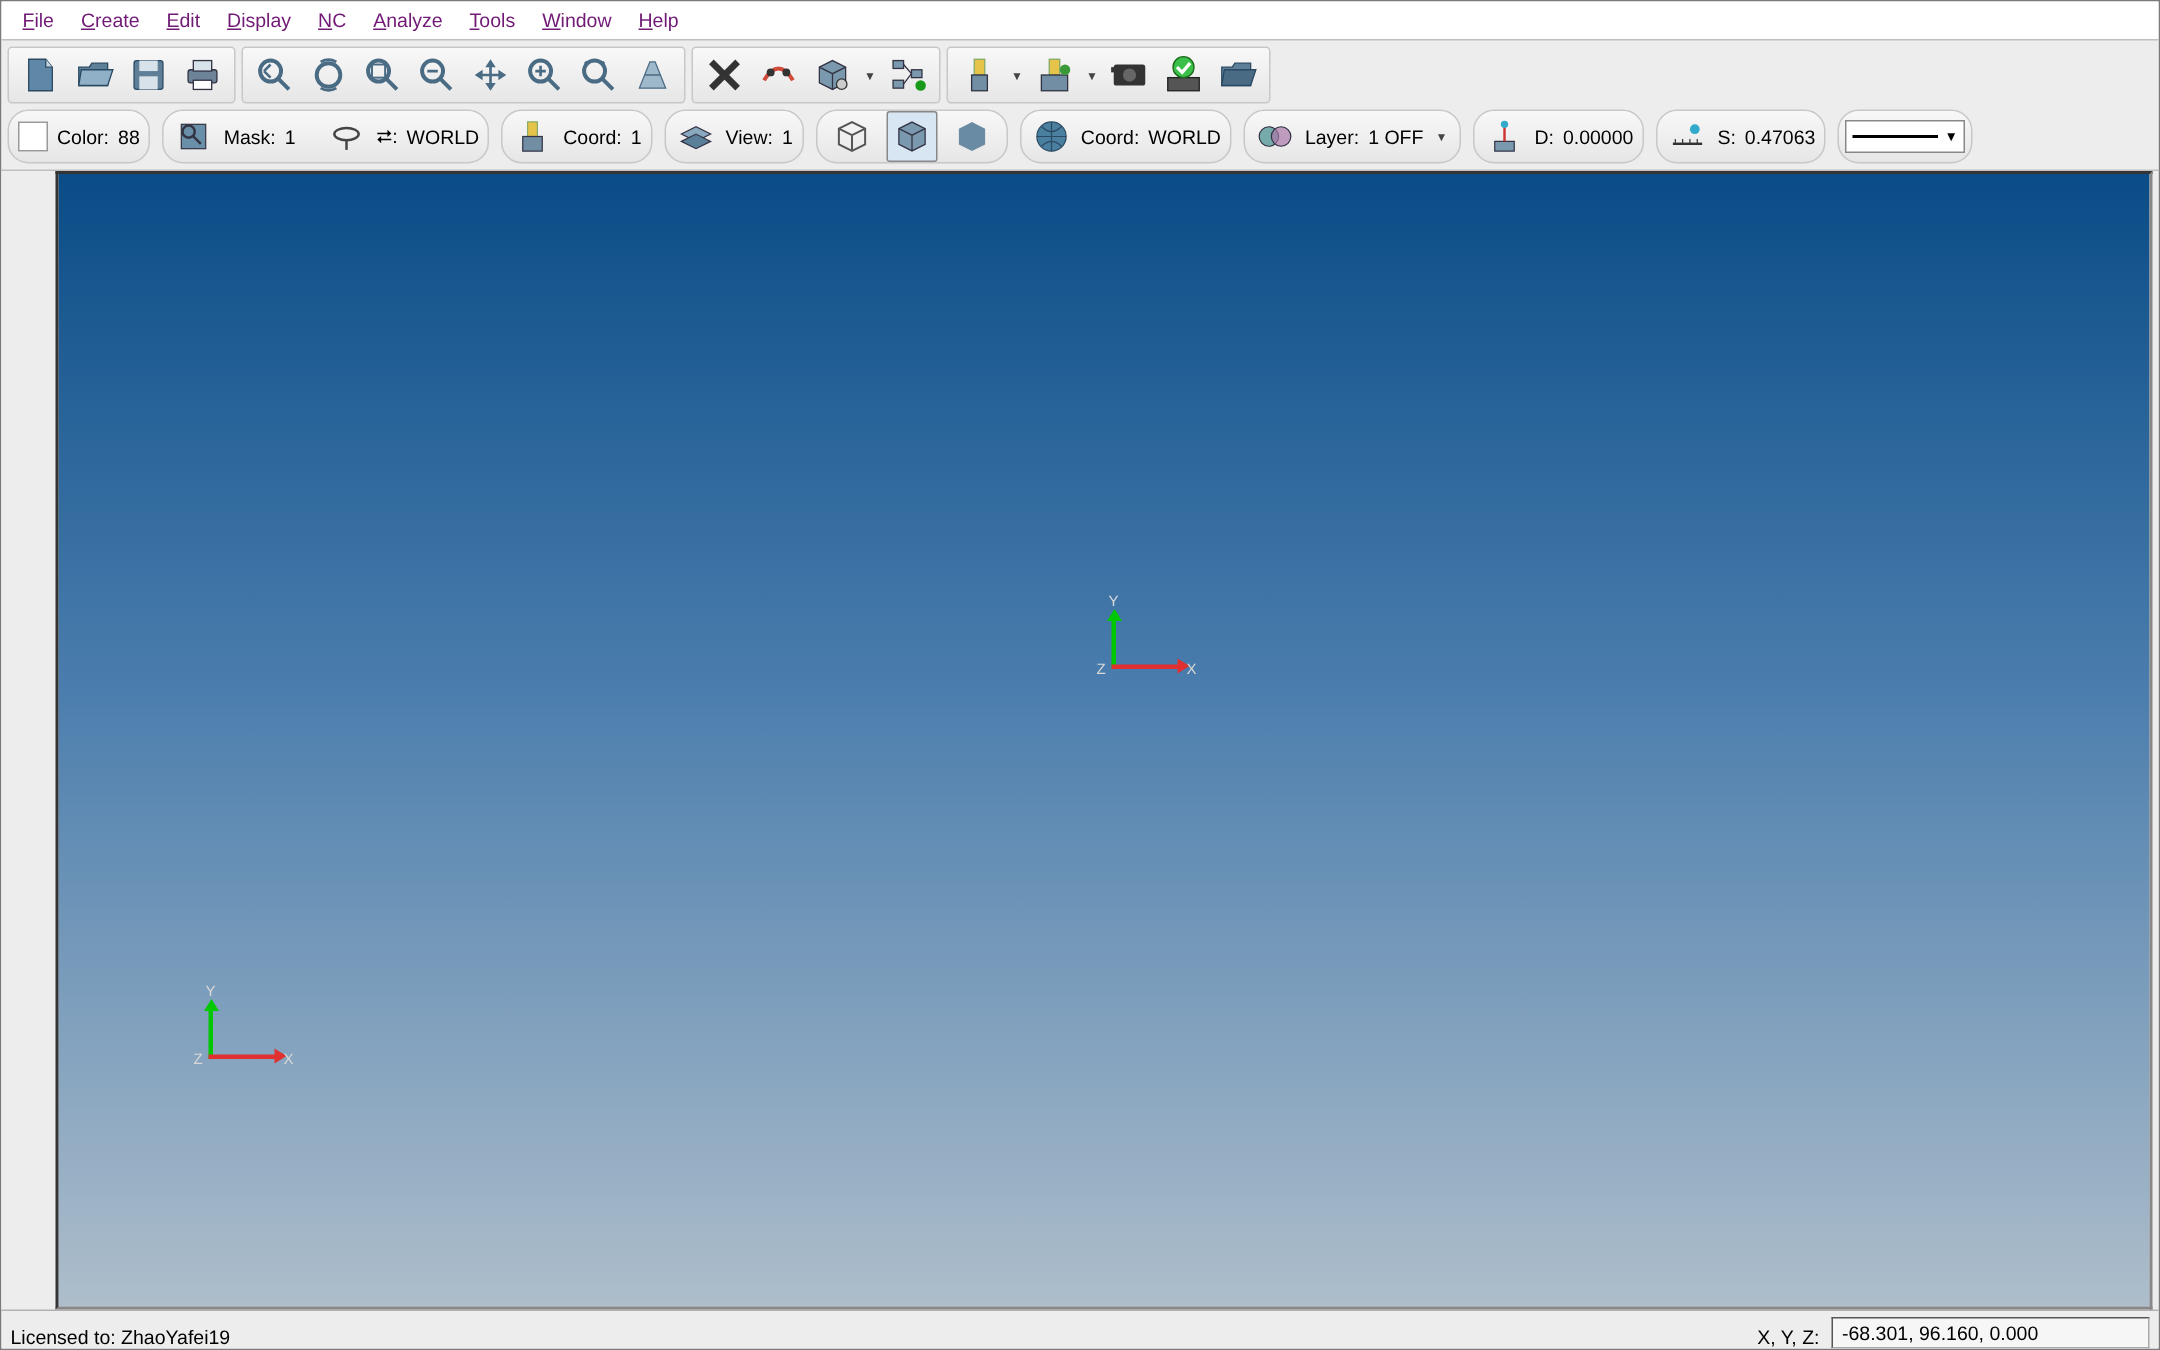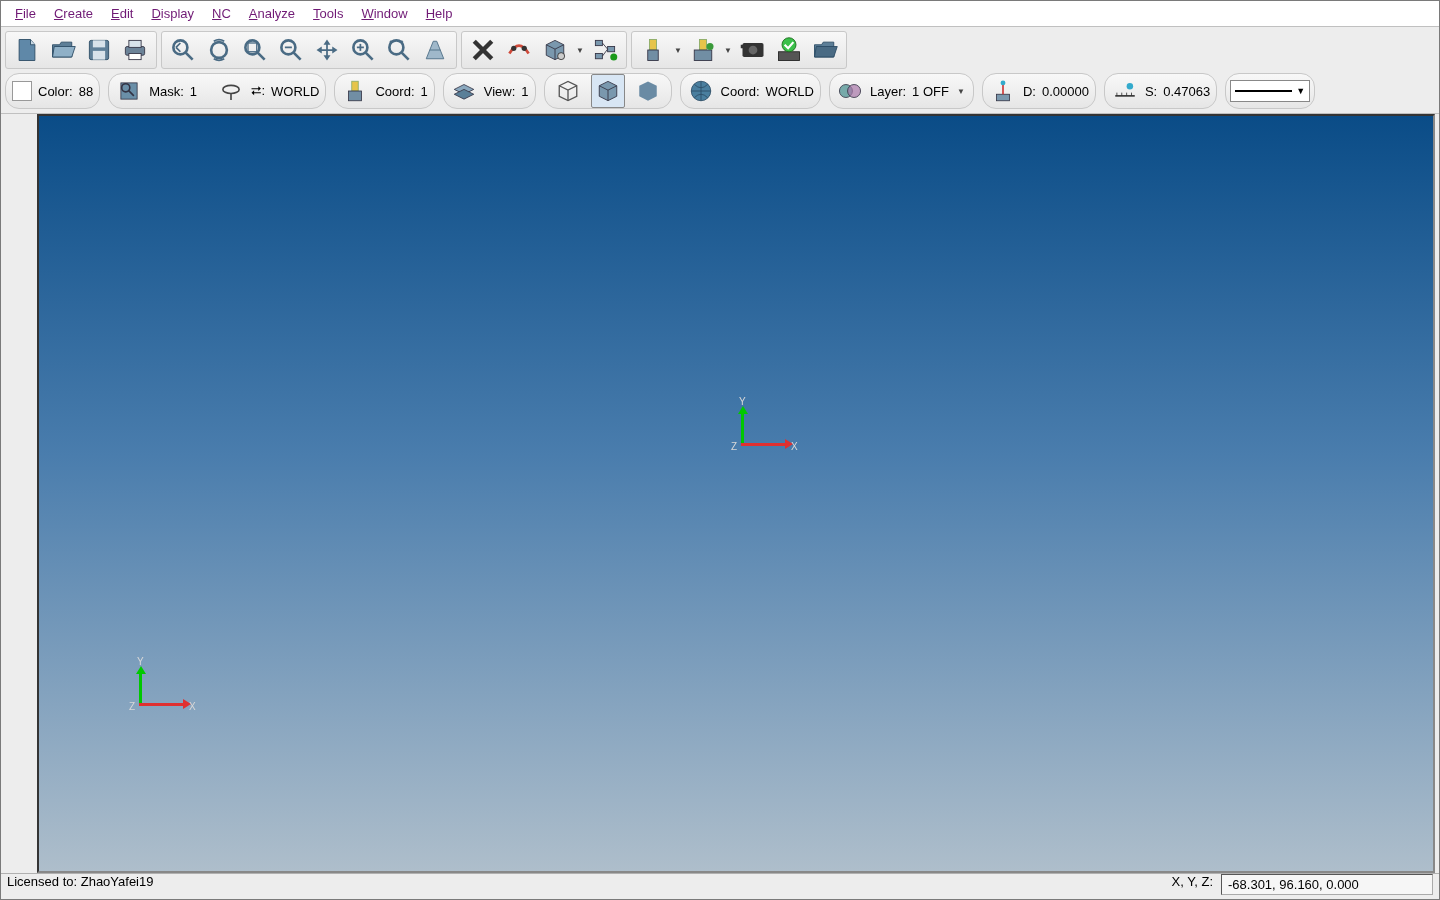--- a/index.html
+++ b/index.html
@@ -34,21 +34,21 @@
   .axis { position: absolute; }
   .axis .y-line { width: 3px; height: 36px; background: #00c800; position: absolute; bottom: 0; left: 0; }
   .axis .x-line { height: 3px; width: 46px; background: #e03030; position: absolute; bottom: 0; left: 0; }
   .axis .y-label { position: absolute; color: #d8d8d8; font-size: 10px; left: -2px; top: -50px; }
   .axis .x-label { position: absolute; color: #d8d8d8; font-size: 10px; left: 50px; bottom: -6px; }
   .axis .z-label { position: absolute; color: #d8d8d8; font-size: 10px; left: -10px; bottom: -6px; }
   .axis .arrow-y { position: absolute; left: -3px; top: -40px; width: 0; height: 0; border-left: 5px solid transparent; border-right: 5px solid transparent; border-bottom: 8px solid #00c800; }
   .axis .arrow-x { position: absolute; left: 44px; bottom: -3px; width: 0; height: 0; border-top: 5px solid transparent; border-bottom: 5px solid transparent; border-left: 8px solid #e03030; }
   .axis-center { left: 702px; top: 330px; }
   .axis-corner { left: 100px; top: 590px; }
-  .statusbar { height: 26px; background: #ededed; border-top: 1px solid #b0b0b0; display: flex; align-items: flex-start; padding: 0 6px; font-size: 13px; }
+  .statusbar { height: 26px; background: #ededed; border-top: 1px solid #b0b0b0; display: flex; align-items: flex-end; padding: 0 6px; font-size: 13px; }
   .statusbar .license { flex: 1; }
   .statusbar .coord-label { padding: 0 8px; }
   .statusbar .coord-val { width: 212px; border: 1px inset #aaa; background: #f6f6f6; padding: 2px 6px; }
 </style>
 </head>
 <body>
 
 <div class="window">
 
 

